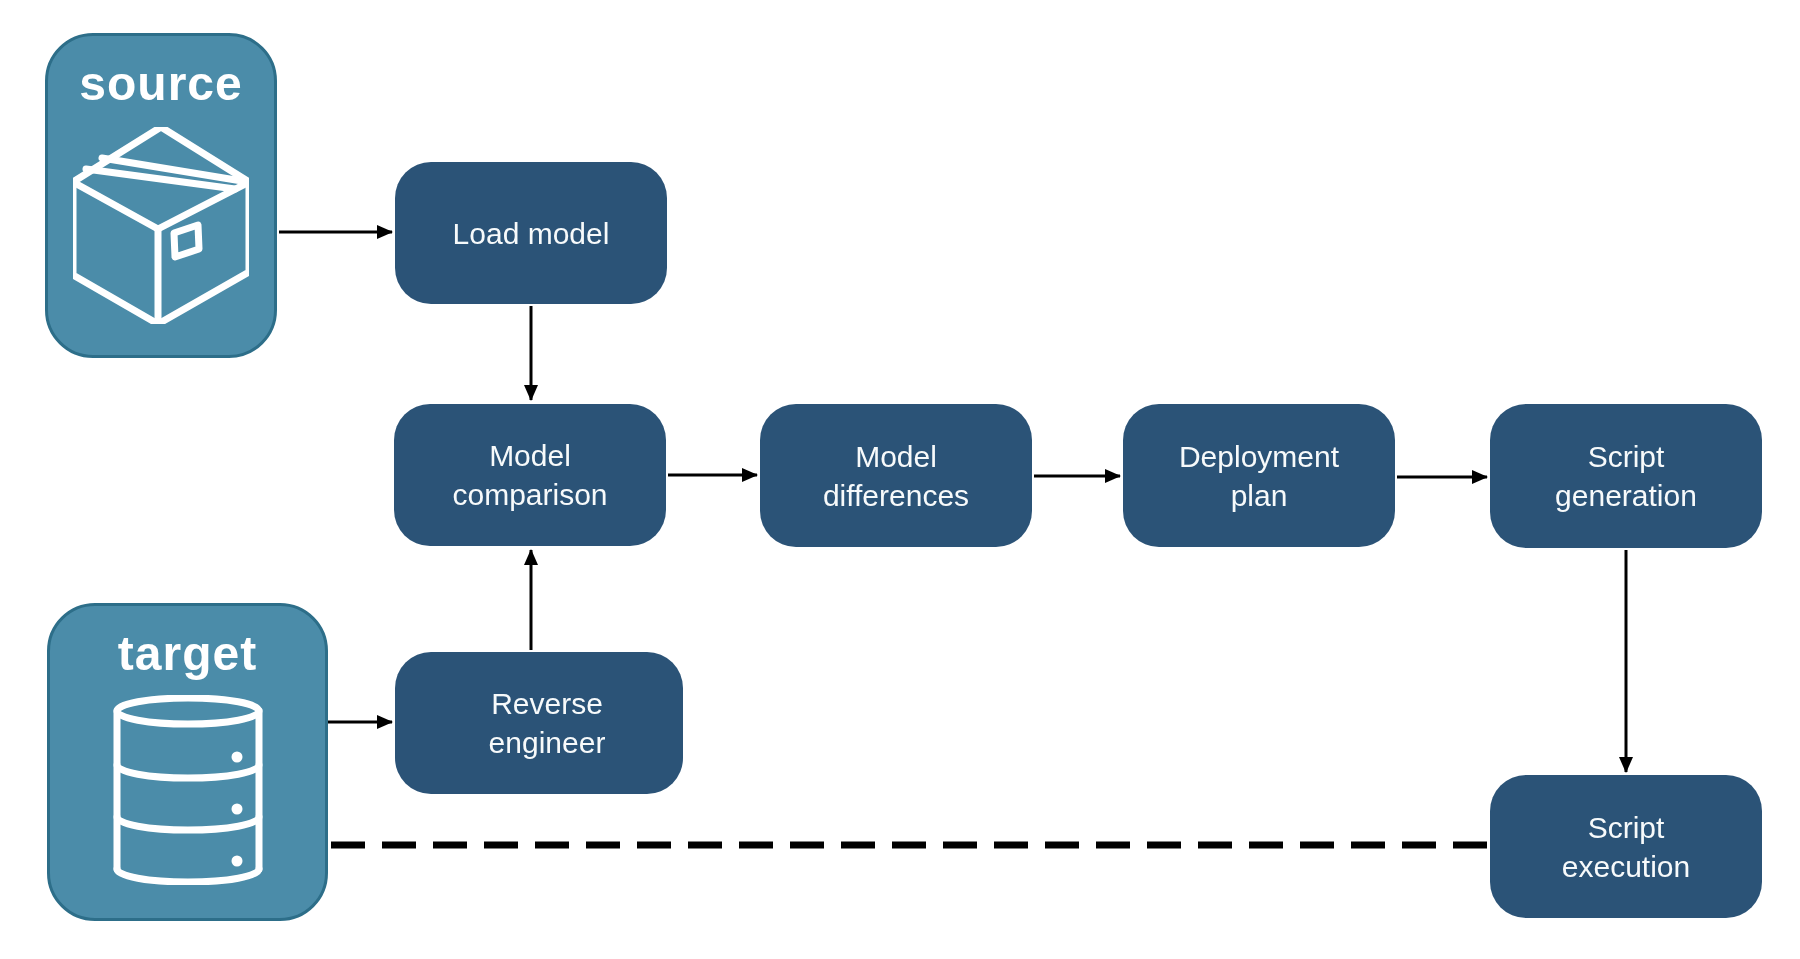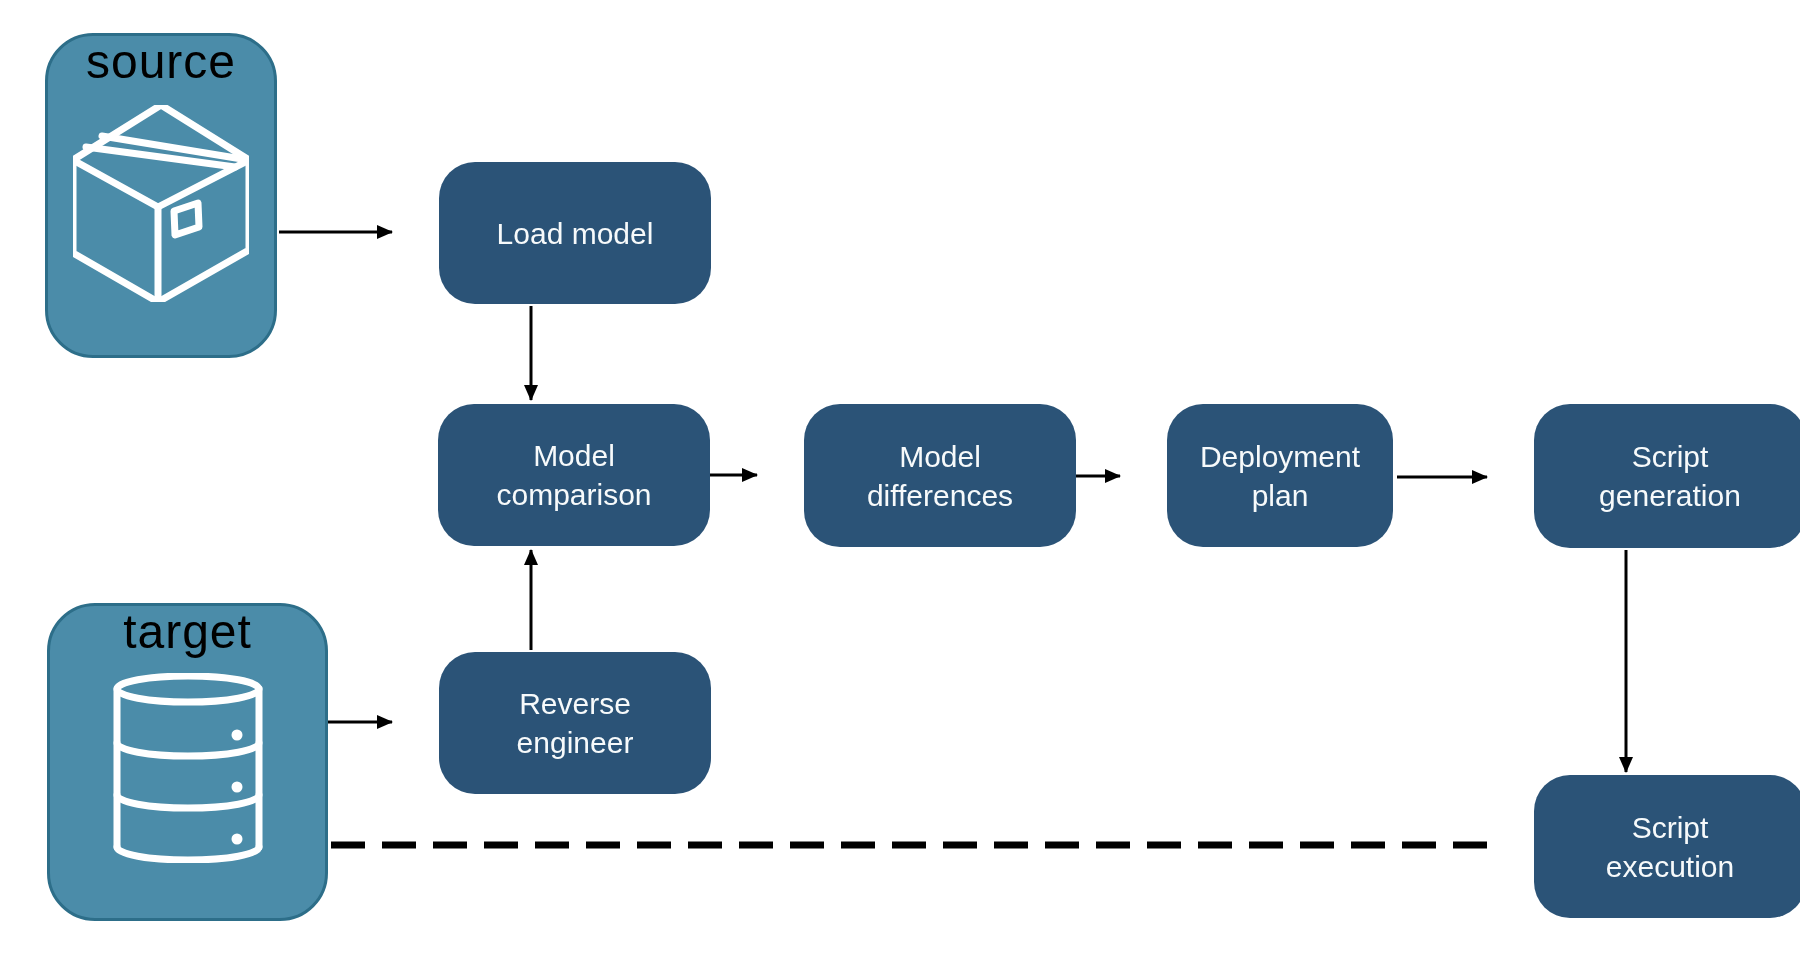--- a/index.html
+++ b/index.html
@@ -24,24 +24,25 @@
     background: #4B8CA9;
     border: 3px solid #2D6E89;
     border-radius: 48px;
     box-sizing: border-box;
     z-index: 2;
     display: flex;
     flex-direction: column;
     align-items: center;
   }
   .container-box .big-label {
-    color: #000000;
+    color: #ffffff;
     font-size: 48px;
-    font-weight: 400;
+    font-weight: 700;
     letter-spacing: 1px;
+    margin-top: 22px;
     line-height: 1.1;
   }
   #source-box { left: 45px;  top: 33px;  width: 232px; height: 325px; }
   #target-box { left: 47px;  top: 603px; width: 281px; height: 318px; }
   #source-box .icon-wrap { margin-top: 16px; }
   #target-box .icon-wrap { margin-top: 14px; }
 
   
   .node {
     position: absolute;
@@ -50,28 +51,27 @@
     z-index: 2;
     display: flex;
     align-items: center;
     justify-content: center;
     text-align: center;
     color: #F7FAFB;
     font-size: 30px;
     line-height: 39px;
     font-weight: 400;
     white-space: pre-line;
-    margin-left: 44px;
   }
   #node-load-model        { left: 395px;  top: 162px; width: 272px; height: 142px; }
   #node-model-comparison  { left: 394px;  top: 404px; width: 272px; height: 142px; }
   #node-model-differences { left: 760px;  top: 404px; width: 272px; height: 143px; }
-  #node-deployment-plan   { left: 1123px; top: 404px; width: 226px; height: 143px; }
+  #node-deployment-plan   { left: 1123px; top: 404px; width: 272px; height: 143px; }
   #node-script-generation { left: 1490px; top: 404px; width: 272px; height: 144px; }
-  #node-reverse-engineer  { left: 395px;  top: 652px; width: 272px; height: 142px; }
+  #node-reverse-engineer  { left: 395px;  top: 652px; width: 272px; height: 142px; padding-left: 16px; }
   #node-script-execution  { left: 1490px; top: 775px; width: 272px; height: 143px; }
 </style>
 </head>
 <body>
 
 <div class="canvas">
 
   <svg class="edges" viewBox="0 0 1800 959" xmlns="http://www.w3.org/2000/svg">
     <defs>
       <marker id="ah" markerUnits="userSpaceOnUse" markerWidth="16" markerHeight="14" viewBox="0 0 16 14" refX="15" refY="7" orient="auto">

